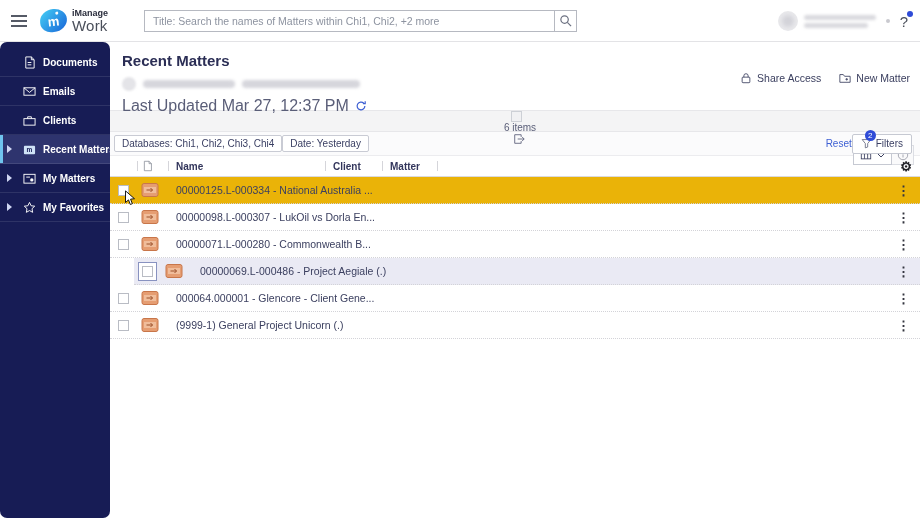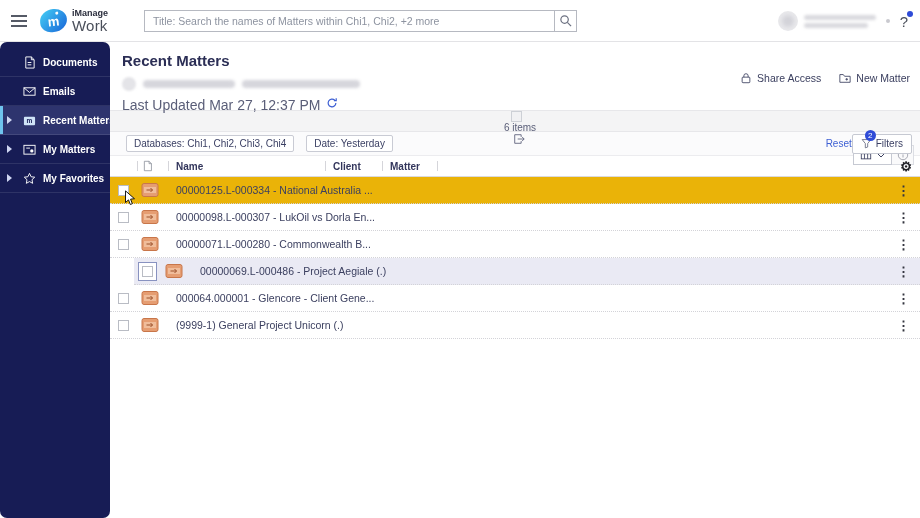--- a/index.html
+++ b/index.html
@@ -62,22 +62,22 @@
     width:3px; background:#6fc4ee; }
 
   
   .content { flex:1; position:relative; background:#fff; }
   .content-header { height:68px; position:relative; padding:10px 0 0 12px; }
   .page-title { font-size:15px; font-weight:bold; color:#2b2e55; }
   .breadcrumb { display:flex; align-items:center; gap:7px; margin-top:7px; height:15px; }
   .bc-circle { width:14px; height:14px; border-radius:50%; background:#e4e4e8; filter:blur(1px); }
   .bc-blob { height:8px; border-radius:4px; background:#d6d6dc; filter:blur(1.5px); }
   .bc-blob.b1 { width:92px; } .bc-blob.b2 { width:118px; }
-  .last-updated { margin-top:6px; display:flex; gap:6px;
-    font-size:14px; color:#5a5e78; }
+  .last-updated { margin-top:6px; display:flex; align-items:center; gap:6px;
+    font-size:16px; color:#5a5e78; }
   .header-actions { position:absolute; right:10px; top:30px; display:flex; gap:18px; }
   .hact { display:flex; align-items:center; gap:5px; font-size:10.5px; color:#3c4060;
     cursor:pointer; background:none; border:none; font-family:"Liberation Sans",sans-serif; }
 
   
   .toolbar-row { height:22px; background:#f4f4f5; border-top:1px solid #e7e7ea;
     border-bottom:1px solid #e7e7ea; display:flex; align-items:center; padding:0 6px 0 8px;flex-direction:column; }
   .cbx { width:11px; height:11px; border:1px solid #b9bcc4; background:#fff; flex:none; cursor:pointer; }
   .cbx.light { border-color:#cdd0d6; background:#f1f1f3; }
   .items-count { font-size:10px; color:#5a5e78; margin-left:8px; }
@@ -85,21 +85,21 @@
   .view-group { margin-left:auto; display:flex; align-items:center; }
   .view-btn { height:20px; background:#fff; border:1px solid #c6c9d2; display:flex;
     align-items:center; gap:5px; padding:0 6px; cursor:pointer; }
   .info-btn { height:20px; width:22px; background:#fafafb; border:1px solid #dcdee4;
     border-left:none; display:flex; align-items:center; justify-content:center; cursor:pointer; }
 
   
   .filter-row { height:24px; background:#fbfbfc; border-bottom:1px solid #ececef;
     display:flex; align-items:center; padding:0 6px 0 4px; }
   .chip { border:1px solid #c9cbd4; background:#fff; border-radius:2px; font-size:10px;
-    color:#3a3f63; padding:2px 7px; margin-left:12px; cursor:pointer; white-space:nowrap; }
+    color:#3a3f63; padding:2px 7px; margin-left:0; cursor:pointer; white-space:nowrap; }
   .reset-link { margin-left:auto; font-size:10px; color:#3d5fd3; cursor:pointer; }
   .filters-btn { height:20px; background:#fff; border:1px solid #c6c9d2; border-radius:2px;
     display:flex; align-items:center; gap:4px; padding:0 8px; cursor:pointer; position:relative;
     font-size:10px; color:#3a3f63; margin-right:2px; font-family:"Liberation Sans",sans-serif; }
   .badge { position:absolute; top:-5px; left:12px; min-width:11px; height:11px; border-radius:6px;
     background:#2f4bd7; color:#fff; font-size:8px; display:flex; align-items:center;
     justify-content:center; padding:0 2px; }
 
   
   .thead { height:21px; display:flex; align-items:center; border-bottom:1px solid #dadade;
@@ -181,20 +181,29 @@
       <span class="slabel">Documents</span>
     </div>
     <div class="side-item">
       <span class="sicon">
         <svg width="13" height="13" viewBox="0 0 14 14" fill="none" stroke="#fff">
             <rect x="1" y="3" width="12" height="8"></rect>
             <path d="M1 3l6 5 6-5"></path>
           </svg>
       </span>
       <span class="slabel">Emails</span>
+    </div>
+    <div class="side-item">
+      <span class="sicon">
+        <svg width="13" height="13" viewBox="0 0 14 14" fill="none" stroke="#fff">
+            <rect x="1" y="5" width="12" height="7"></rect>
+            <path d="M5 5V3h4v2"></path>
+          </svg>
+      </span>
+      <span class="slabel">Clients</span>
     </div>
     <div class="side-item active">
       <span class="caret"></span>
       <span class="sicon">
         <svg width="13" height="13" viewBox="0 0 14 14">
             <rect x="1" y="3" width="12" height="9" rx="1" fill="#cfe3f7"></rect>
             <text x="7" y="10" font-size="7" font-weight="bold" fill="#171c55" text-anchor="middle">m</text>
           </svg>
       </span>
       <span class="slabel">Recent Matters</span>

